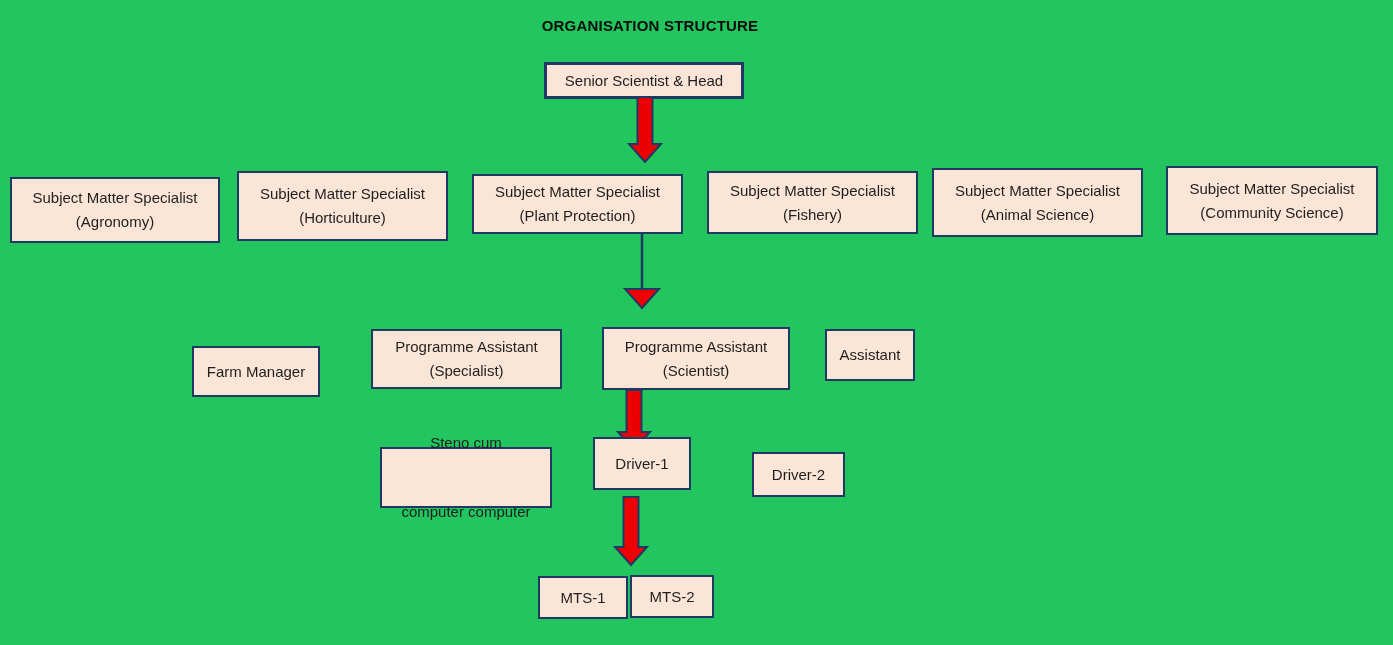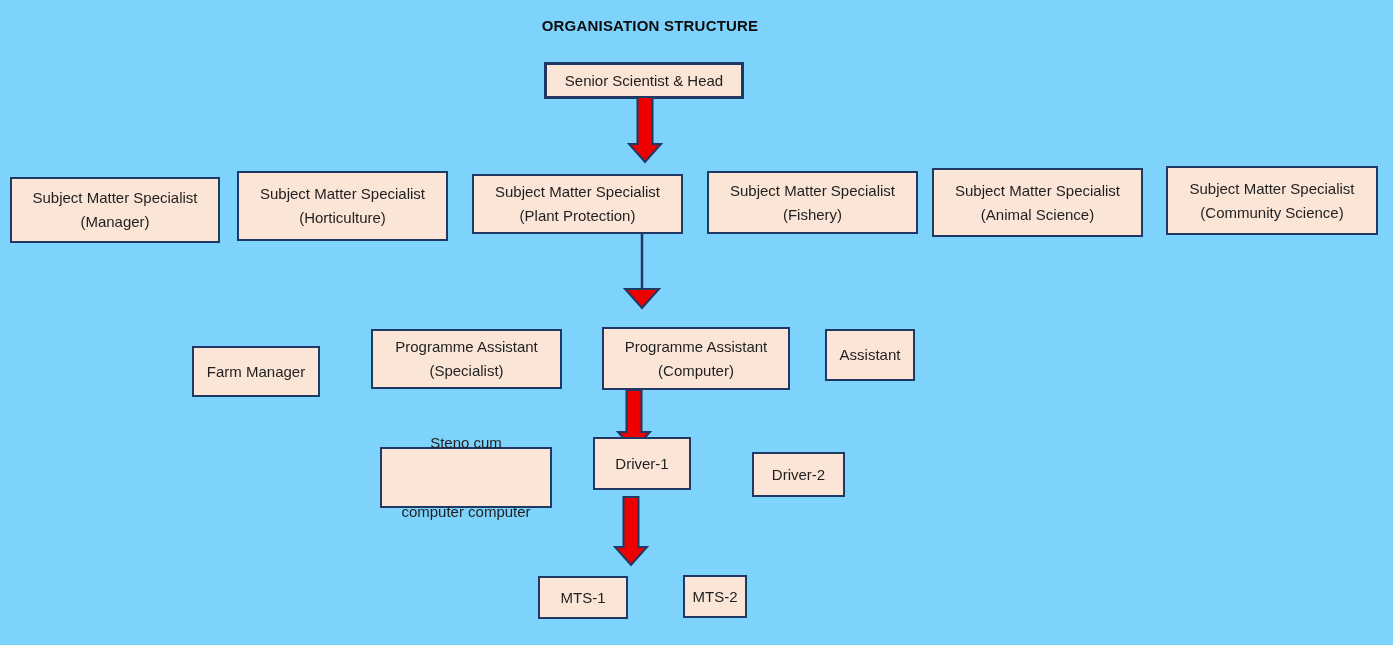--- a/index.html
+++ b/index.html
@@ -11,21 +11,21 @@
   }
   html,body{margin:0;padding:0;}
   body{
     font-family:"Liberation Sans", sans-serif;
     background:#FFFFFF;
   }
   .canvas{
     position:relative;
     width:1393px;
     height:645px;
-    background:#7dd3fc;
+    background:#22c55e;
     overflow:hidden;
   }
   .diagram-title{
     position:absolute;
     left:470px; top:17px; width:360px;
     text-align:center;
     font-size:15px;
     font-weight:bold;
     letter-spacing:0.2px;
     color:var(--title);
@@ -74,21 +74,21 @@
   <div class="node head" style="left:544px;top:62px;width:200px;height:37px;">
     <span>Senior Scientist &amp; Head</span>
   </div>
 
   <svg class="connector" style="left:623px;top:96px;" width="44" height="68" viewBox="0 0 44 68">
     <polygon class="thick-arrow-poly" points="14.5,1 29.5,1 29.5,48 38,48 22,66 6,48 14.5,48"></polygon>
   </svg>
 
   <div class="node" style="left:10px;top:177px;width:210px;height:66px;">
     <span>Subject Matter Specialist</span>
-    <span>(Manager)</span>
+    <span>(Agronomy)</span>
   </div>
   <div class="node" style="left:237px;top:171px;width:211px;height:70px;">
     <span>Subject Matter Specialist</span>
     <span>(Horticulture)</span>
   </div>
   <div class="node" style="left:472px;top:174px;width:211px;height:60px;">
     <span>Subject Matter Specialist</span>
     <span>(Plant Protection)</span>
   </div>
   <div class="node" style="left:707px;top:171px;width:211px;height:63px;">
@@ -111,21 +111,21 @@
 
   <div class="node" style="left:192px;top:346px;width:128px;height:51px;">
     <span>Farm Manager</span>
   </div>
   <div class="node" style="left:371px;top:329px;width:191px;height:60px;">
     <span>Programme Assistant</span>
     <span>(Specialist)</span>
   </div>
   <div class="node" style="left:602px;top:327px;width:188px;height:63px;">
     <span>Programme Assistant</span>
-    <span>(Computer)</span>
+    <span>(Scientist)</span>
   </div>
   <div class="node" style="left:825px;top:329px;width:90px;height:52px;">
     <span>Assistant</span>
   </div>
 
   <svg class="connector" style="left:612px;top:389px;" width="44" height="63" viewBox="0 0 44 63">
     <polygon class="thick-arrow-poly" points="14.5,1 29.5,1 29.5,43 38,43 22,61 6,43 14.5,43"></polygon>
   </svg>
 
   <div class="node" style="left:380px;top:447px;width:172px;height:61px;gap:45px;">
@@ -139,17 +139,17 @@
     <span>Driver-2</span>
   </div>
 
   <svg class="connector" style="left:609px;top:496px;" width="44" height="71" viewBox="0 0 44 71">
     <polygon class="thick-arrow-poly" points="14.5,1 29.5,1 29.5,51 38,51 22,69 6,51 14.5,51"></polygon>
   </svg>
 
   <div class="node" style="left:538px;top:576px;width:90px;height:43px;">
     <span>MTS-1</span>
   </div>
-  <div class="node" style="left:683px;top:575px;width:64px;height:43px;">
+  <div class="node" style="left:630px;top:575px;width:84px;height:43px;">
     <span>MTS-2</span>
   </div>
 
 </div>
 
 </body></html>

